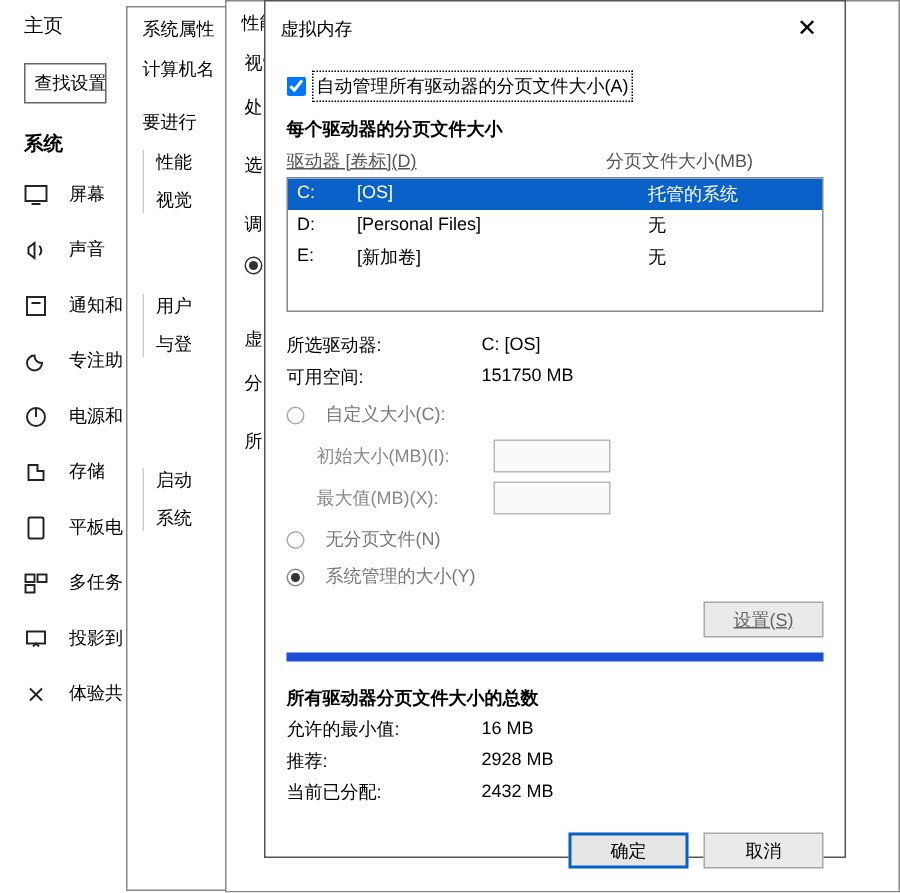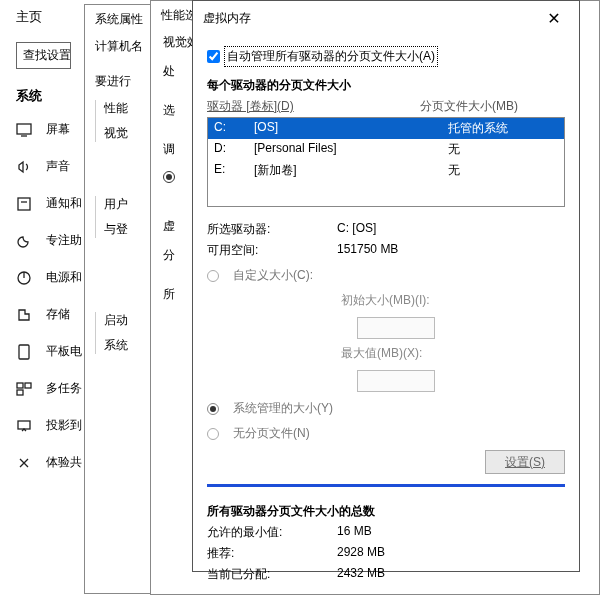--- a/index.html
+++ b/index.html
@@ -20,21 +20,21 @@
   .dlg1 .body { padding: 4px 10px; font-size: 12px; }
   .dlg1 .row { margin: 10px 0; }
   .dlg1 .grp { border-left: 1px solid #ccc; padding-left: 8px; margin: 10px 0 14px; }
   .dlg2 { left: 150px; top: 0; width: 450px; height: 595px; }
   .dlg2 .title { padding: 6px 10px; font-size: 12px; }
   .dlg2 .body { padding: 4px 12px; font-size: 12px; }
   .dlg2 .sub { margin: 12px 0 6px; }
   .radio { display:inline-block; width:12px; height:12px; border:1px solid #333; border-radius:50%; margin-right:6px; vertical-align:-2px; position:relative; }
   .radio.sel::after { content:""; position:absolute; left:2px; top:2px; width:6px; height:6px; background:#333; border-radius:50%; }
   
-  .vm { left: 192px; top: 0; width: 388px; height: 572px; border: 1px solid #555; z-index: 10; }
+  .vm { left: 176px; top: 0; width: 388px; height: 572px; border: 1px solid #555; z-index: 10; }
   .vm .titlebar { display:flex; justify-content:space-between; align-items:center; padding: 8px 10px; }
   .vm .titlebar .t { font-size: 12px; }
   .vm .close { font-size: 16px; width: 30px; text-align: center; cursor: default; }
   .vm .content { padding: 6px 14px 10px; }
   .chk-row { display:flex; align-items:center; gap:4px; font-size:12px; margin: 4px 0 10px; }
   .chk-row input { margin:0; }
   .chk-row span { border: 1px dotted #000; padding: 1px 2px; }
   .group-label { font-size:12px; margin: 6px 0 4px; font-weight: bold; }
   .list-head { display:flex; font-size:12px; color:#555; margin: 2px 0; gap: 13px; }
   .list-head .c1 { flex: 0 0 200px; }
@@ -43,27 +43,27 @@
   .list-row .d { flex: 0 0 40px; }
   .list-row .lbl { flex: 1 1 auto; }
   .list-row .sz { flex: 0 0 110px; text-align:left; }
   .list-row.sel { background:#0a62c9; color:#fff; }
   .kv { display:flex; font-size:12px; margin: 4px 0; }
   .kv .k { flex: 0 0 130px; }
   .kv .v { flex: 1 1 auto; }
   .opt-block { margin-top: 6px; color:#777; }
   .opt-row { display:flex; align-items:center; gap:8px; font-size:12px; margin: 8px 0; }
   .opt-row .radio { border-color:#aaa; }
-  .opt-in { display:flex; align-items:center; gap:8px; font-size:12px; margin: 6px 0 6px 20px; color:#888;flex-direction:column; }
+  .opt-in { display:flex; align-items:center; gap:8px; font-size:12px; margin: 6px 0 6px 20px; color:#888; }
   .opt-in .fake-input { width: 78px; height: 22px; border:1px solid #bbb; background:#fafafa; }
   .set-btn-row { display:flex; justify-content:flex-end; margin: 4px 0 10px; }
   .btn { min-width: 80px; height: 24px; border:1px solid #aaa; background:#eaeaea; font-size:12px; display:inline-flex; align-items:center; justify-content:center; color:#666; }
   .btn.prim { border:2px solid #0a62c9; color:#000; background:#e6e6e6; }
   .btn.norm { color:#000; }
-  .totals { border-top: 3px solid #1d4ed8; padding-top: 10px; margin-top: 4px; }
+  .totals { border-top: 6px solid #1d4ed8; padding-top: 10px; margin-top: 4px; }
   .dlg-btns { display:flex; justify-content:flex-end; gap: 10px; margin-top: 18px; }
   .u { text-decoration: underline; }
 </style>
 </head>
 <body>
 
 <div class="settings-panel">
   <div class="settings-header">主页</div>
   <div class="settings-search">查找设置</div>
   <div class="settings-section">系统</div>
@@ -254,26 +254,26 @@
       </div>
       <div class="opt-in">
         <span style="width:110px">初始大小(MB)(I):</span>
         <span class="fake-input"></span>
       </div>
       <div class="opt-in">
         <span style="width:110px">最大值(MB)(X):</span>
         <span class="fake-input"></span>
       </div>
       <div class="opt-row">
+        <span class="radio"></span>
+        <span>无分页文件(N)</span>
+      </div>
+      <div class="opt-row">
         <span class="radio sel" style="border-color:#888"></span>
         <span>系统管理的大小(Y)</span>
-      </div>
-      <div class="opt-row">
-        <span class="radio"></span>
-        <span>无分页文件(N)</span>
       </div>
     </div>
     <div class="set-btn-row">
       <span class="btn">
           <span class="u">设置(S)</span>
         </span>
     </div>
 
     <div class="totals">
       <div class="group-label">所有驱动器分页文件大小的总数</div>

